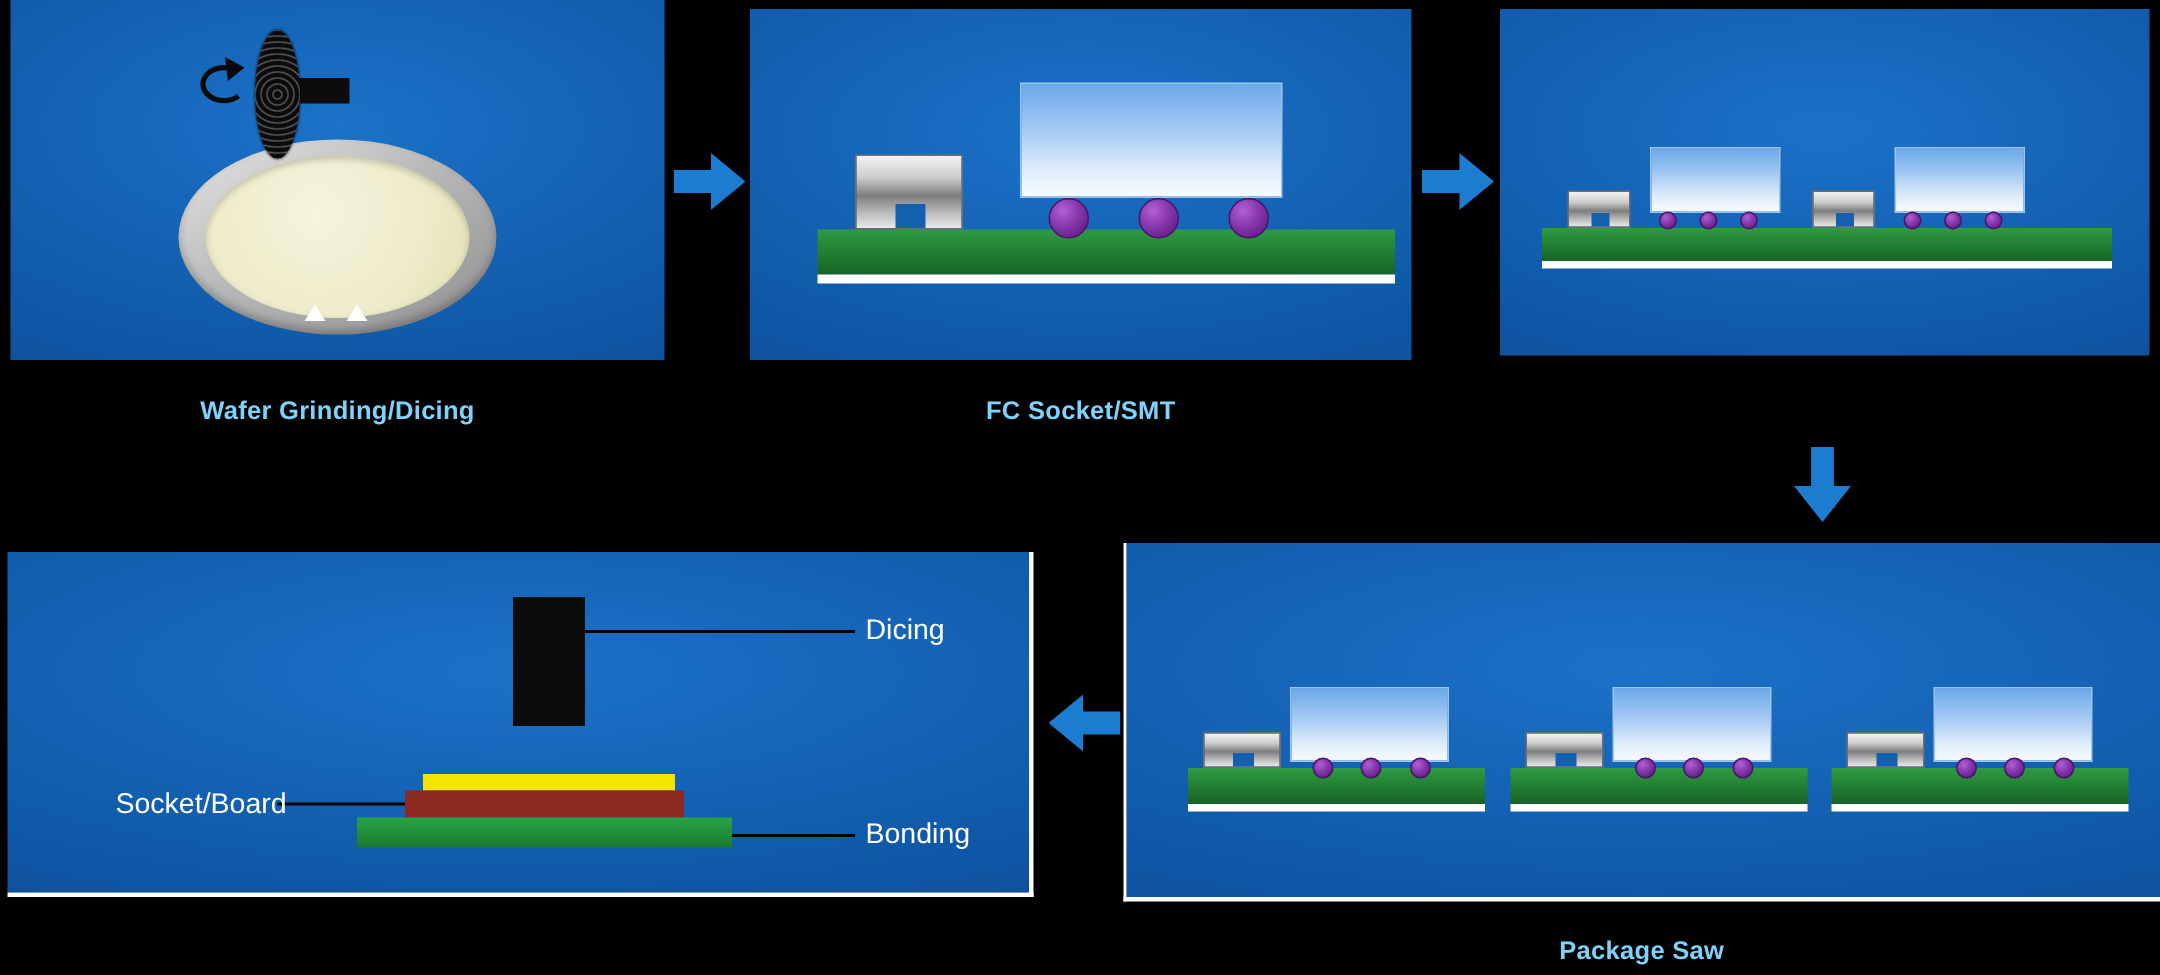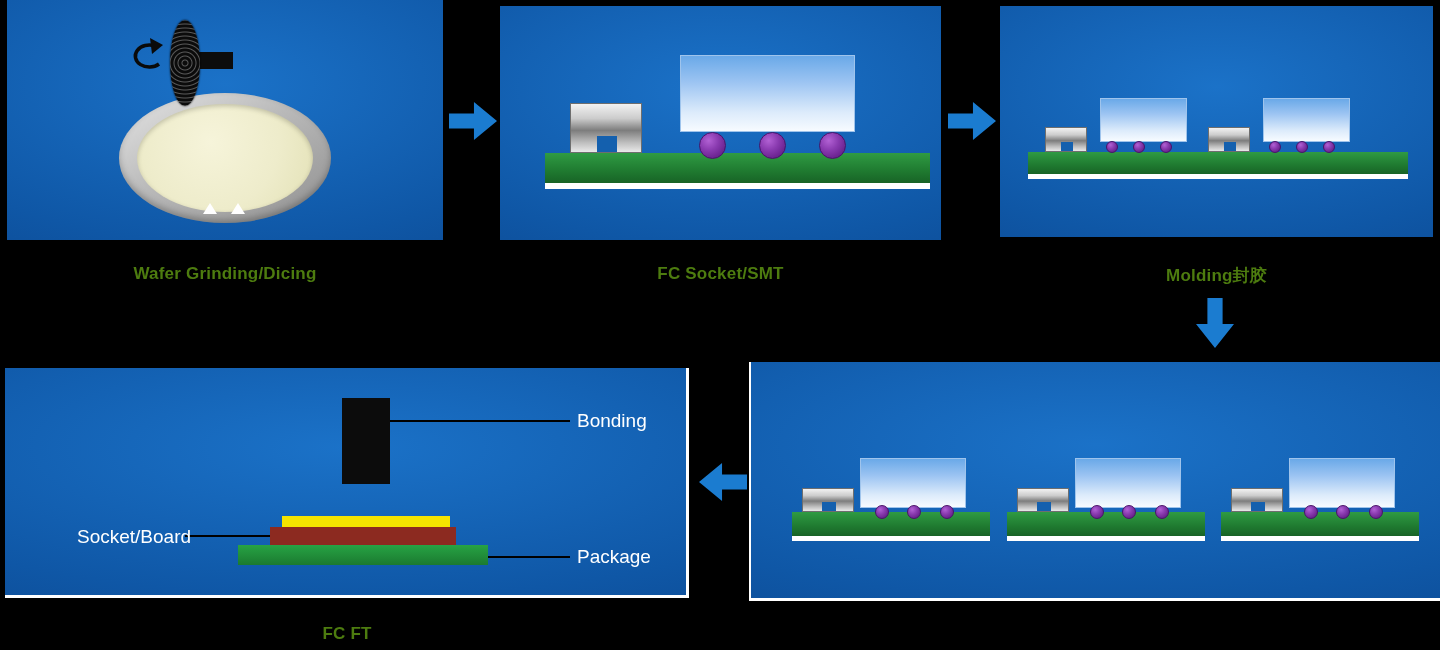--- a/index.html
+++ b/index.html
@@ -13,21 +13,21 @@
   }
   #panel-wafer   { left:7px;    top:0;     width:436px; height:240px; }
   #panel-bonding { left:500px;  top:6px;   width:441px; height:234px; }
   #panel-molding { left:1000px; top:6px;   width:433px; height:231px; }
   #panel-saw     { left:749px;  top:362px; width:691px; height:239px;
                    border-left:2px solid #fff; border-bottom:3px solid #fff; }
   #panel-ft      { left:5px;    top:368px; width:684px; height:230px;
                    border-right:3px solid #fff; border-bottom:3px solid #fff; }
 
   .step-label {
-    position:absolute; color:#4d7c0f; font-weight:bold; font-size:17px;
+    position:absolute; color:#7dd3fc; font-weight:bold; font-size:17px;
     text-align:center; letter-spacing:0.2px;
   }
   #label-wafer   { left:7px;    top:264px; width:436px; }
   #label-bonding { left:500px;  top:264px; width:441px; }
   #label-molding { left:1000px; top:264px; width:433px; }
   #label-saw     { left:749px;  top:624px; width:691px; }
   #label-ft      { left:5px;    top:624px; width:684px; }
 
   .arrow { position:absolute; background:#1b7cd0; }
   .arrow-right { clip-path: polygon(0% 30%, 52% 30%, 52% 0%, 100% 50%, 52% 100%, 52% 70%, 0% 70%); }
@@ -219,28 +219,27 @@
   </div>
 
   <div class="panel" id="panel-ft">
     <div class="handler-rod"></div>
     <div class="layer-yellow"></div>
     <div class="layer-red"></div>
     <div class="layer-green"></div>
     <div class="ann-line" id="line-handler"></div>
     <div class="ann-line" id="line-socket"></div>
     <div class="ann-line" id="line-tester"></div>
-    <div class="ann-text" id="ann-handler">Bonding</div>
+    <div class="ann-text" id="ann-handler">Dicing</div>
     <div class="ann-text" id="ann-socket">Socket/Board</div>
-    <div class="ann-text" id="ann-tester">Package</div>
+    <div class="ann-text" id="ann-tester">Bonding</div>
   </div>
 
   <div class="arrow arrow-right" id="arrow-1"></div>
   <div class="arrow arrow-right" id="arrow-2"></div>
   <div class="arrow arrow-down" id="arrow-down"></div>
   <div class="arrow arrow-left" id="arrow-back"></div>
 
   <div class="step-label" id="label-wafer">Wafer Grinding/Dicing</div>
   <div class="step-label" id="label-bonding">FC Socket/SMT</div>
-  <div class="step-label" id="label-molding">Molding封胶</div>
-  <div class="step-label" id="label-ft">FC FT</div>
+  <div class="step-label" id="label-saw">Package Saw</div>
 
 </div>
 
 </body></html>

